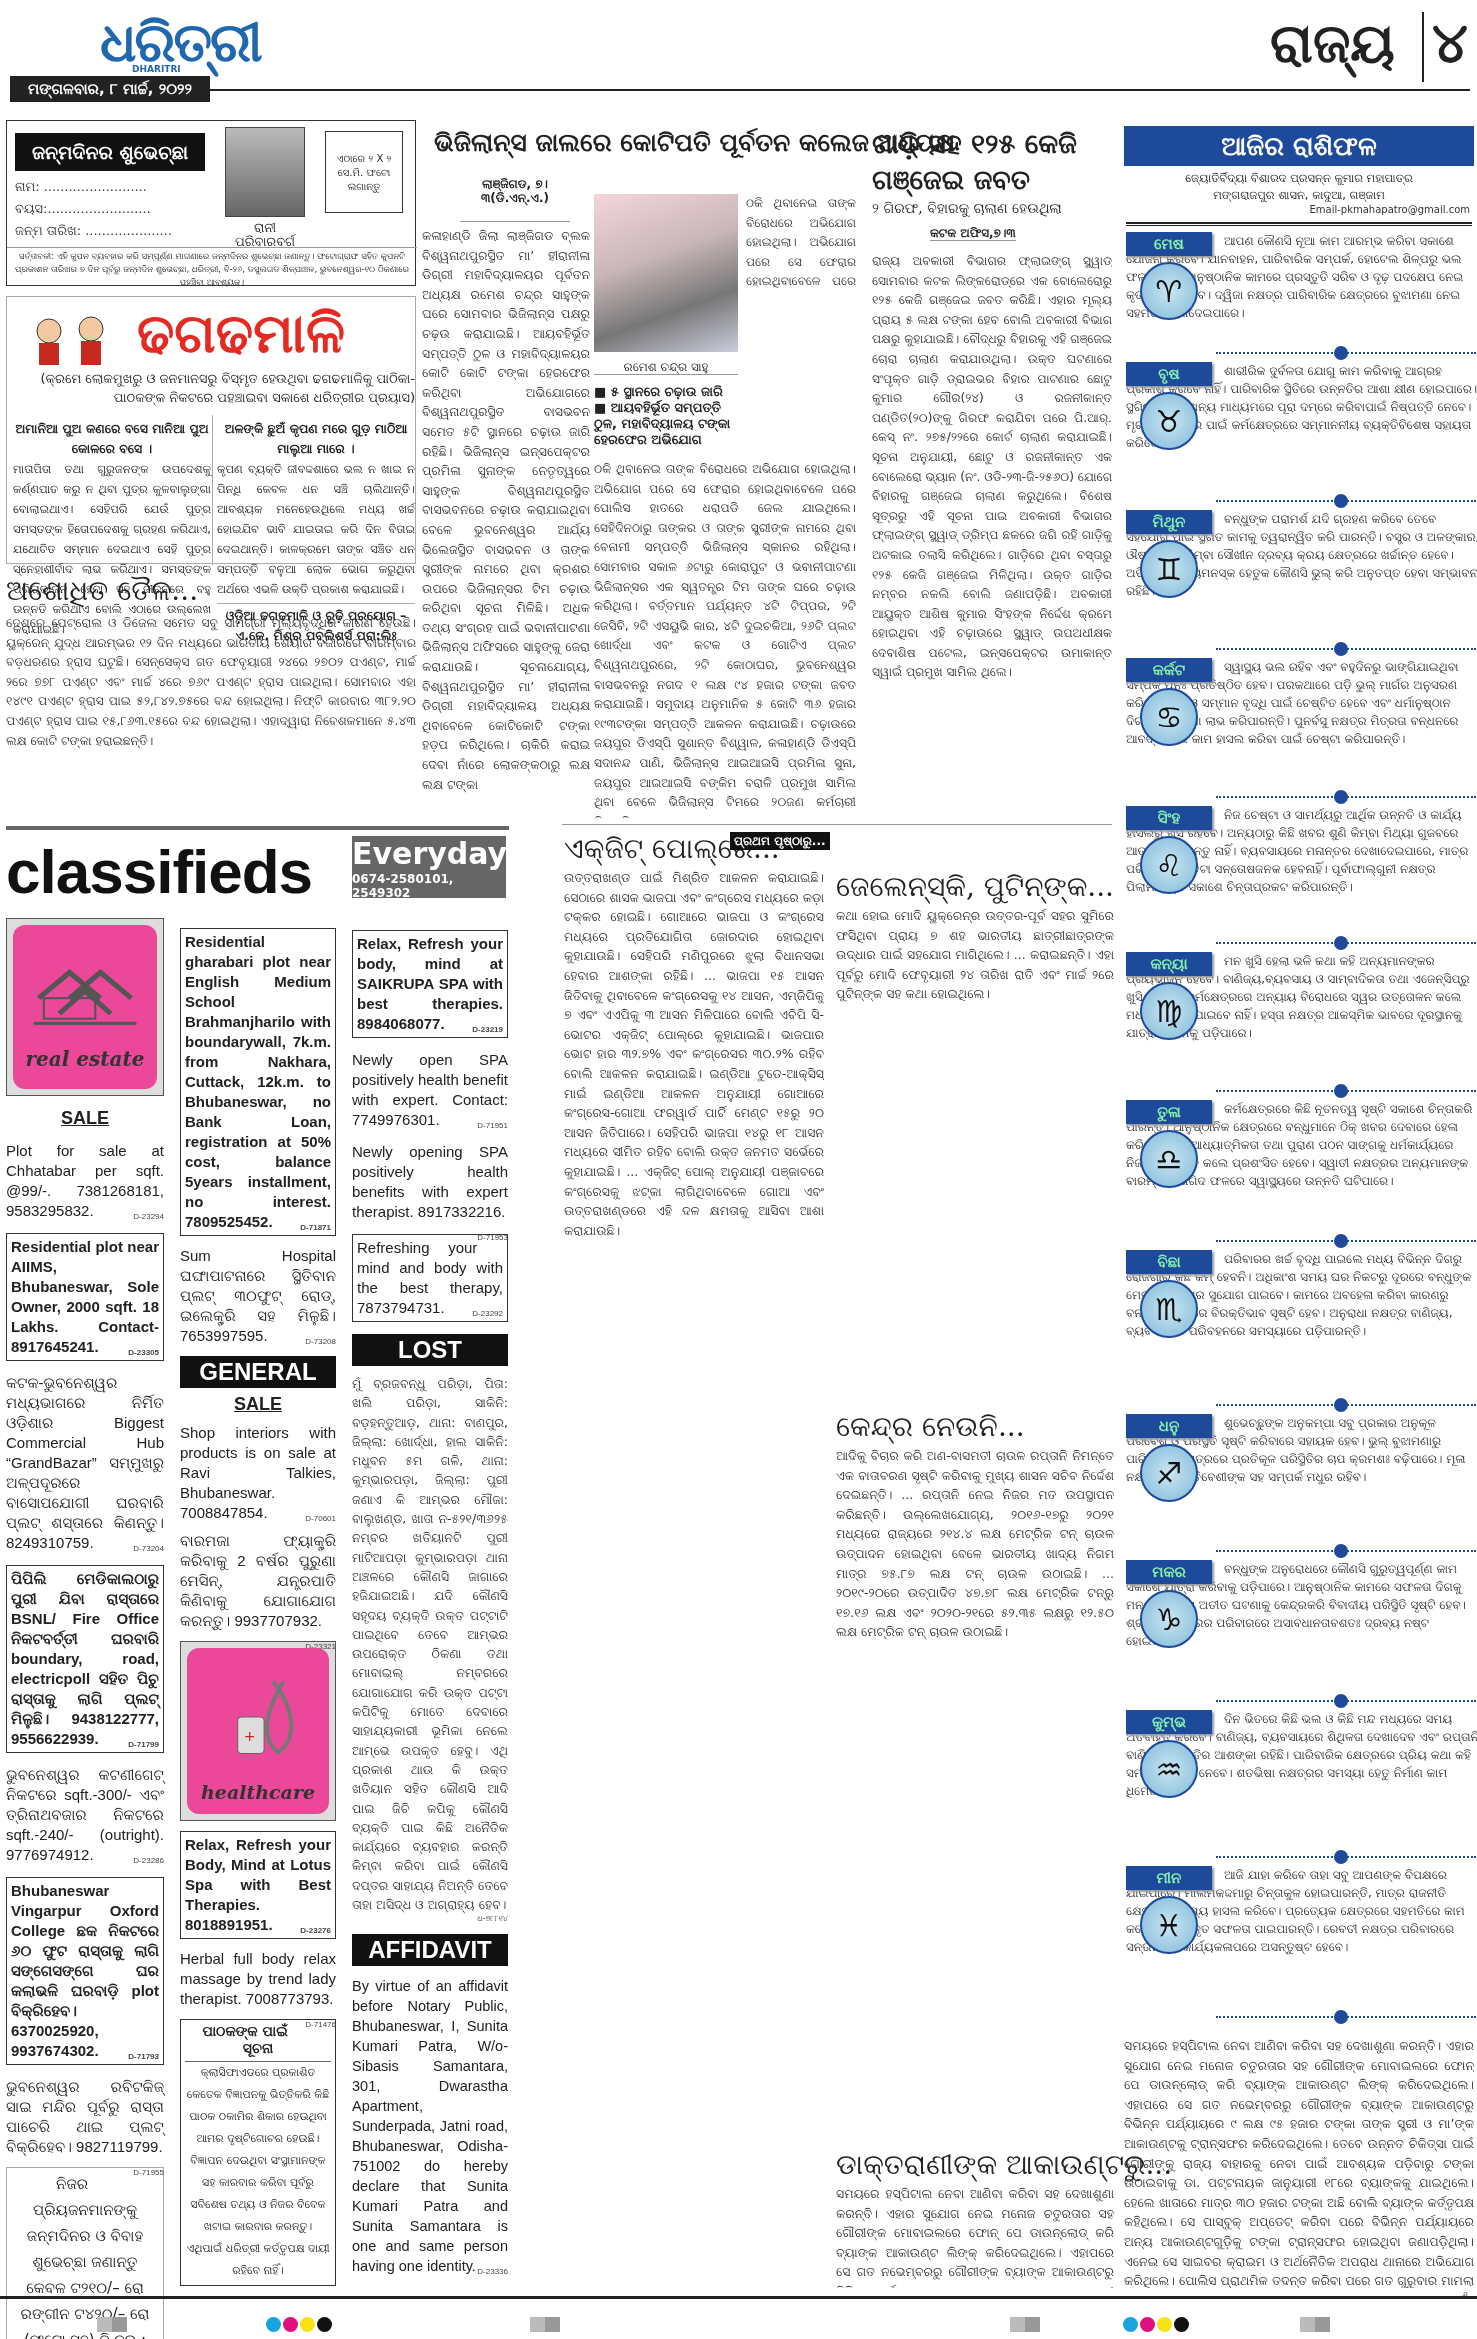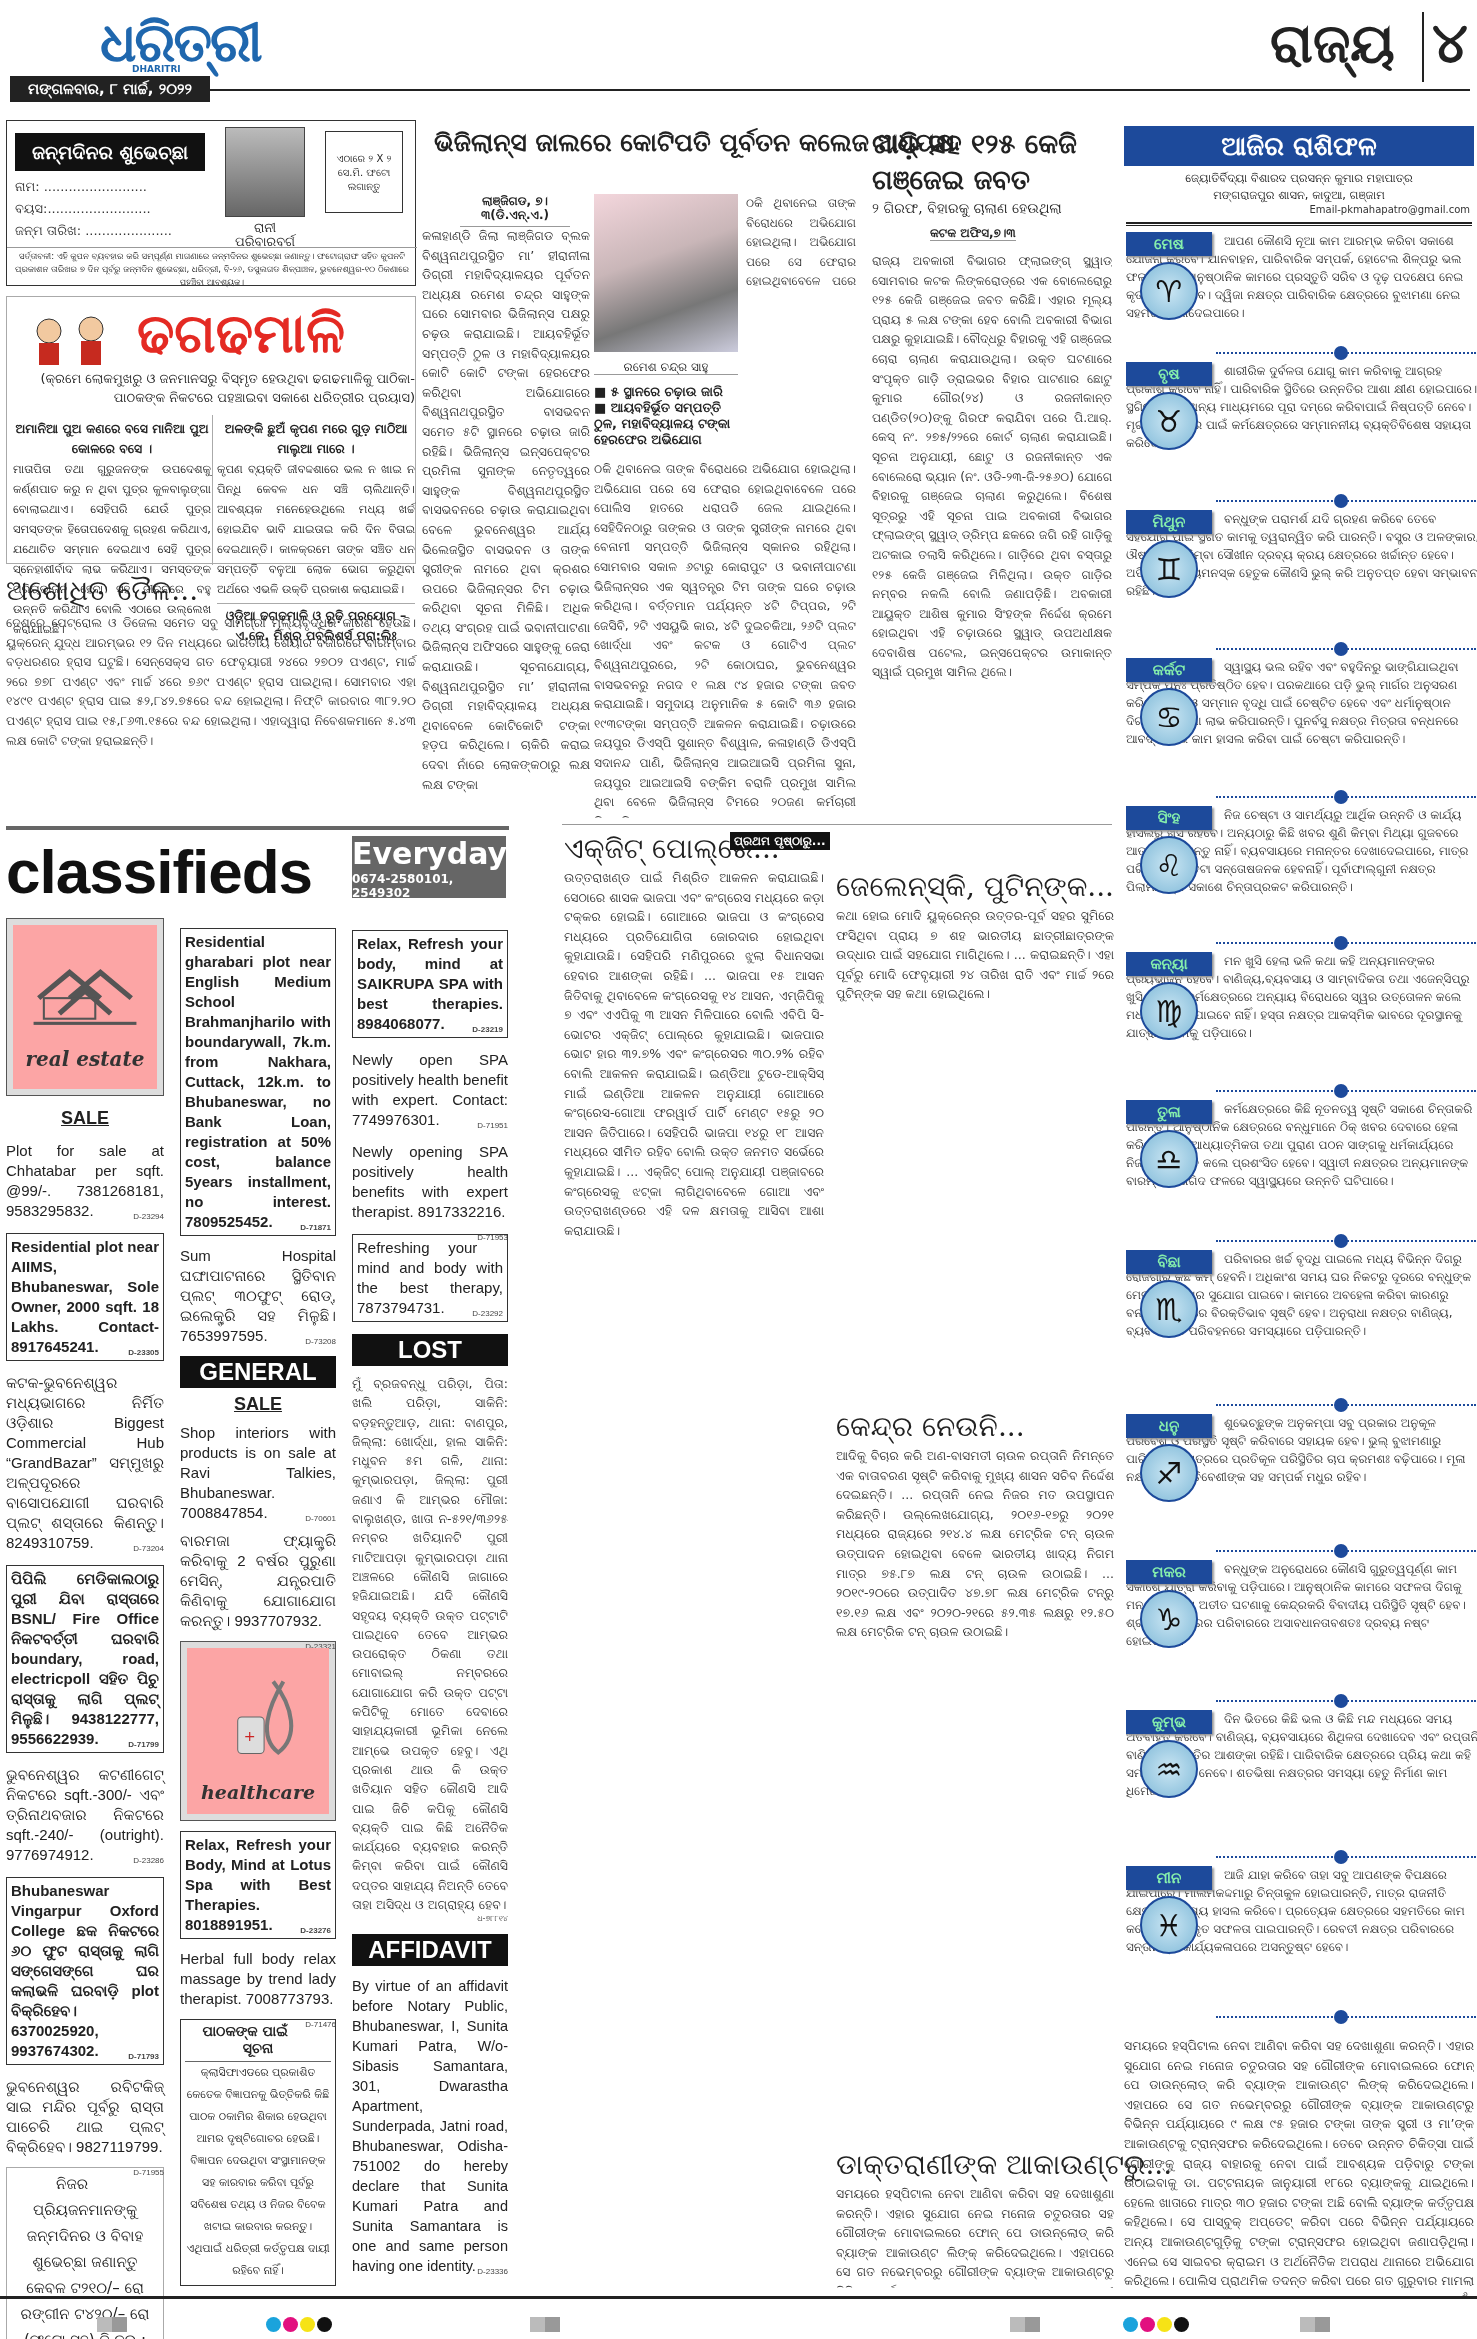--- a/index.html
+++ b/index.html
@@ -35,21 +35,21 @@
 .cls-ed .e1{font-size:30px;font-weight:bold;line-height:36px}
 .cls-ed .e2{font-size:12px;font-weight:bold}
 .ad{font-family:"Liberation Sans",sans-serif;font-size:15px;line-height:20px;text-align:justify;color:#222}
 .adb{font-weight:bold}
 .adbox{border:1.5px solid #333;padding:3px 4px}
 .code{font-size:8px;color:#444;float:right;margin-top:6px}
 .codel{font-size:8px;color:#444;display:block}
 .sect{background:#111;color:#fff;font-weight:bold;font-size:24px;text-align:center;font-family:"Liberation Sans",sans-serif}
 .sale-h{text-align:center;font-size:18px;font-weight:bold;text-decoration:underline;font-family:"Liberation Sans",sans-serif}
 .img-re{border:1.5px solid #555;background:#ddd}
-.img-re .inner{margin:6px;height:calc(100% - 12px);background:#fca5a5;border-radius:0;position:relative}
+.img-re .inner{margin:6px;height:calc(100% - 12px);background:#ec4899;border-radius:12px;position:relative}
 .vig-photo{left:594px;top:194px;width:144px;height:158px;background:linear-gradient(160deg,#f3d6dc,#c9b6b8 40%,#777 70%,#ccd)}
 .bullet{font-weight:bold;font-size:13px}
 .rashi-title{left:1124px;top:126px;width:350px;height:40px;background:#1d4a9b;color:#fff;font-size:26px;text-align:center;line-height:40px;font-weight:bold}
 .rashi-by{left:1124px;top:170px;width:350px;text-align:center;font-size:11.5px;line-height:17px}
 .rashi-email{left:1124px;top:204px;width:346px;text-align:right;font-size:10px;color:#333}
 .rashi-rule{left:1126px;top:222px;width:346px;height:4px;border-top:2px solid #222;border-bottom:1px solid #222}
 .sign{left:1126px;width:354px}
 .sign-label{position:absolute;left:0;top:0;width:86px;height:24px;background:#1d4a9b;color:#86efac;font-weight:bold;font-size:15px;text-align:center;line-height:24px;box-shadow:2px 2px 2px #999}
 .sign-icon{position:absolute;left:14px;top:30px;width:58px;height:58px;border-radius:50%;background:radial-gradient(#cbe6f3,#7fb9d8);border:2px solid #1d4a9b;display:flex;align-items:center;justify-content:center;font-size:30px;color:#111}
 .sign-text{font-size:12px;line-height:18px;color:#333;text-indent:98px}
@@ -105,21 +105,21 @@
     <div class="dh-h">ଅଳଙ୍କି ଛୁଅଁ କୃପଣ ମରେ ଗୁଡ଼ ମାଠିଆ ମାଲୁଆ ମାରେ ।</div>
     <div>କୃପଣ ବ୍ୟକ୍ତି ଜୀବଦ୍ଦଶାରେ ଭଲ ନ ଖାଇ ନ ପିନ୍ଧି କେବଳ ଧନ ସଞ୍ଚି ଚାଲିଥାନ୍ତି। ଆବଶ୍ୟକ ମନେହେଉଥିଲେ ମଧ୍ୟ ଖର୍ଚ୍ଚ ହୋଇଯିବ ଭାବି ଯାଇତାଇ କରି ଦିନ ବିତାଇ ଦେଇଥାନ୍ତି। କାଳକ୍ରମେ ତାଙ୍କ ସଞ୍ଚିତ ଧନ ସମ୍ପତ୍ତି ବଳୁଆ ଲୋକ ଭୋଗ କରୁଥିବା ଅର୍ଥରେ ଏଭଳି ଉକ୍ତି ପ୍ରକାଶ କରାଯାଇଛି।</div>
     <div class="dh-h" style="border-top:1px solid #aaa;margin-top:4px;padding-top:2px">ଓଡ଼ିଆ ଢଗଢମାଳି ଓ ରୂଢ଼ି ପ୍ରୟୋଗ – ଏ.କେ. ମିଶ୍ର ପବ୍ଲିଶର୍ସ ପ୍ରା:ଲିଃ</div>
   </div>
 </div>
 
 <div class="abs crude-h">ଅଶୋଧିତ ତୈଳ...</div>
 <div class="abs crude-b odia" style="font-size:12.3px">ଦେଶରେ ପେଟ୍ରୋଲ ଓ ଡିଜେଲ ସମେତ ସବୁ ସାମଗ୍ରୀ ମୂଲ୍ୟବୃଦ୍ଧିର କାରଣ ହେଉଛି। ୟୁକ୍ରେନ୍ ଯୁଦ୍ଧ ଆରମ୍ଭର ୧୨ ଦିନ ମଧ୍ୟରେ ଭାରତୀୟ ଶେୟାର ବଜାରରେ ବାରମ୍ବାର ବଡ଼ଧରଣର ହ୍ରାସ ଘଟୁଛି। ସେନ୍‌ସେକ୍ସ ଗତ ଫେବୃୟାରୀ ୨୪ରେ ୨୭୦୨ ପଏଣ୍ଟ, ମାର୍ଚ୍ଚ ୨ରେ ୭୭୮ ପଏଣ୍ଟ ଏବଂ ମାର୍ଚ୍ଚ ୪ରେ ୭୬୯ ପଏଣ୍ଟ ହ୍ରାସ ପାଇଥିଲା। ସୋମବାର ଏହା ୧୪୯୧ ପଏଣ୍ଟ ହ୍ରାସ ପାଇ ୫୨,୮୪୨.୭୫ରେ ବନ୍ଦ ହୋଇଥିଲା। ନିଫ୍ଟି କାରବାର ୩୮୨.୨୦ ପଏଣ୍ଟ ହ୍ରାସ ପାଇ ୧୫,୮୬୩.୧୫ରେ ବନ୍ଦ ହୋଇଥିଲା। ଏହାଦ୍ୱାରା ନିବେଶକମାନେ ୫.୪୩ ଲକ୍ଷ କୋଟି ଟଙ୍କା ହରାଇଛନ୍ତି।</div>
 
 <div class="abs hl" style="left:434px;top:128px;font-size:25px">ଭିଜିଲାନ୍ସ ଜାଲରେ କୋଟିପତି ପୂର୍ବତନ କଲେଜ ଅଧ୍ୟକ୍ଷ</div>
-<div class="abs" style="left:460px;top:194px;width:110px;text-align:center;font-size:12px;font-weight:bold;border-bottom:1px solid #999;padding-bottom:4px">ଲାଞ୍ଜିଗଡ, ୭।୩(ଡି.ଏନ୍.ଏ.)</div>
+<div class="abs" style="left:460px;top:177px;width:110px;text-align:center;font-size:12px;font-weight:bold;border-bottom:1px solid #999;padding-bottom:16px">ଲାଞ୍ଜିଗଡ, ୭।୩(ଡି.ଏନ୍.ଏ.)</div>
 <div class="abs odia" style="left:422px;top:226px;width:168px;height:600px;overflow:hidden">କଳାହାଣ୍ଡି ଜିଲା ଲାଞ୍ଜିଗଡ ବ୍ଲକ ବିଶ୍ୱନାଥପୁରସ୍ଥିତ ମା’ ହୀରାନୀଳା ଡିଗ୍ରୀ ମହାବିଦ୍ୟାଳୟର ପୂର୍ବତନ ଅଧ୍ୟକ୍ଷ ରମେଶ ଚନ୍ଦ୍ର ସାହୁଙ୍କ ଘରେ ସୋମବାର ଭିଜିଲାନ୍ସ ପକ୍ଷରୁ ଚଢ଼ଉ କରାଯାଇଛି। ଆୟବହିର୍ଭୂତ ସମ୍ପତ୍ତି ଠୁଳ ଓ ମହାବିଦ୍ୟାଳୟର କୋଟି କୋଟି ଟଙ୍କା ହେରଫେର କରିଥିବା ଅଭିଯୋଗରେ ବିଶ୍ୱନାଥପୁରସ୍ଥିତ ବାସଭବନ ସମେତ ୫ଟି ସ୍ଥାନରେ ଚଢ଼ାଉ ଜାରି ରହିଛି। ଭିଜିଲାନ୍ସ ଇନ୍ସପେକ୍ଟର ପ୍ରମିଳା ସୁନାଙ୍କ ନେତୃତ୍ୱରେ ସାହୁଙ୍କ ବିଶ୍ୱନାଥପୁରସ୍ଥିତ ବାସଭବନରେ ଚଢ଼ାଉ କରାଯାଇଥିବା ବେଳେ ଭୁବନେଶ୍ୱର ଆର୍ଯ୍ୟ ଭିଲେଜସ୍ଥିତ ବାସଭବନ ଓ ତାଙ୍କ ସ୍ତ୍ରୀଙ୍କ ନାମରେ ଥିବା କ୍ରଶର ଉପରେ ଭିଜିଲାନ୍ସର ଟିମ ଚଢ଼ାଉ କରିଥିବା ସୂଚନା ମିଳିଛି। ଅଧିକ ତଥ୍ୟ ସଂଗ୍ରହ ପାଇଁ ଭବାନୀପାଟଣା ଭିଜିଲାନ୍ସ ଅଫିସରେ ସାହୁଙ୍କୁ ଜେରା କରାଯାଉଛି। ସୂଚନାଯୋଗ୍ୟ, ବିଶ୍ୱନାଥପୁରସ୍ଥିତ ମା’ ହୀରାନୀଳା ଡିଗ୍ରୀ ମହାବିଦ୍ୟାଳୟ ଅଧ୍ୟକ୍ଷ ଥିବାବେଳେ କୋଟିକୋଟି ଟଙ୍କା ହଡ଼ପ କରିଥିଲେ। ଚାକିରି କରାଇ ଦେବା ନାଁରେ ଲୋକଙ୍କଠାରୁ ଲକ୍ଷ ଲକ୍ଷ ଟଙ୍କା</div>
 <div class="abs vig-photo"></div>
 <div class="abs" style="left:594px;top:360px;width:144px;text-align:center;font-size:12px;border-bottom:1px solid #999">ରମେଶ ଚନ୍ଦ୍ର ସାହୁ</div>
 <div class="abs" style="left:594px;top:384px;width:150px">
   <div class="bullet">■ <span>୫ ସ୍ଥାନରେ ଚଢ଼ାଉ ଜାରି</span></div>
   <div class="bullet">■ <span>ଆୟବହିର୍ଭୂତ ସମ୍ପତ୍ତି ଠୁଳ, ମହାବିଦ୍ୟାଳୟ ଟଙ୍କା ହେରଫେର ଅଭିଯୋଗ</span></div>
 </div>
 <div class="abs odia" style="left:746px;top:194px;width:110px;height:96px;overflow:hidden;font-size:12px">ଠକି ଥିବାନେଇ ତାଙ୍କ ବିରୋଧରେ ଅଭିଯୋଗ ହୋଇଥିଲା। ଅଭିଯୋଗ ପରେ ସେ ଫେରାର ହୋଇଥିବାବେଳେ ପରେ ପୋଲିସ ହାତରେ ଧରାପଡି ଜେଲ ଯାଇଥିଲେ। ସେହିଦିନଠାରୁ ତାଙ୍କର ଓ ତାଙ୍କ ସ୍ତ୍ରୀଙ୍କ ନାମରେ ଥିବା ବେନାମୀ ସମ୍ପତ୍ତି ଭିଜିଲାନ୍ସ ସ୍କାନର ରହିଥିଲା। ସୋମବାର ସକାଳ ୬ଟାରୁ କୋରାପୁଟ ଓ ଭବାନୀପାଟଣା ଭିଜିଲାନ୍ସର ଏକ ସ୍ୱତନ୍ତ୍ର ଟିମ ତାଙ୍କ ଘରେ ଚଢ଼ାଉ କରିଥିଲା। ବର୍ତ୍ତମାନ ପର୍ଯ୍ୟନ୍ତ ୪ଟି ଟିପ୍ପର, ୨ଟି ଜେସିବି, ୨ଟି ଏସୟୁଭି କାର, ୪ଟି ଦୁଇଚକିଆ, ୨୬ଟି ପ୍ଲଟ ଖୋର୍ଦ୍ଧା ଏବଂ କଟକ ଓ ଗୋଟିଏ ପ୍ଲଟ ବିଶ୍ୱନାଥପୁରରେ, ୨ଟି କୋଠାଘର, ଭୁବନେଶ୍ୱର ବାସଭବନରୁ ନଗଦ ୧ ଲକ୍ଷ ୯୪ ହଜାର ଟଙ୍କା ଜବତ କରାଯାଇଛି। ସମୁଦାୟ ଅନୁମାନିକ ୫ କୋଟି ୩୬ ହଜାର ୧୯୩ଟଙ୍କା ସମ୍ପତ୍ତି ଆକଳନ କରାଯାଇଛି। ଚଢ଼ାଉରେ ଜୟପୁର ଡିଏସ୍‌ପି ସୁଶାନ୍ତ ବିଶ୍ୱାଳ, କଳାହାଣ୍ଡି ଡିଏସ୍‌ପି ସଦାନନ୍ଦ ପାଣି, ଭିଜିଲାନ୍ସ ଆଇଆଇସି ପ୍ରମିଳା ସୁନା, ଜୟପୁର ଆଇଆଇସି ବଙ୍କିମ ବରାଳି ପ୍ରମୁଖ ସାମିଲ ଥିବା ବେଳେ ଭିଜିଲାନ୍ସ ଟିମରେ ୨୦ଜଣ କର୍ମଚାରୀ ନିୟୋଜିତ ଥିଲେ।</div>
 
 <div class="abs odia" style="left:594px;top:460px;width:262px;height:358px;overflow:hidden;font-size:12.2px">ଠକି ଥିବାନେଇ ତାଙ୍କ ବିରୋଧରେ ଅଭିଯୋଗ ହୋଇଥିଲା। ଅଭିଯୋଗ ପରେ ସେ ଫେରାର ହୋଇଥିବାବେଳେ ପରେ ପୋଲିସ ହାତରେ ଧରାପଡି ଜେଲ ଯାଇଥିଲେ। ସେହିଦିନଠାରୁ ତାଙ୍କର ଓ ତାଙ୍କ ସ୍ତ୍ରୀଙ୍କ ନାମରେ ଥିବା ବେନାମୀ ସମ୍ପତ୍ତି ଭିଜିଲାନ୍ସ ସ୍କାନର ରହିଥିଲା। ସୋମବାର ସକାଳ ୬ଟାରୁ କୋରାପୁଟ ଓ ଭବାନୀପାଟଣା ଭିଜିଲାନ୍ସର ଏକ ସ୍ୱତନ୍ତ୍ର ଟିମ ତାଙ୍କ ଘରେ ଚଢ଼ାଉ କରିଥିଲା। ବର୍ତ୍ତମାନ ପର୍ଯ୍ୟନ୍ତ ୪ଟି ଟିପ୍ପର, ୨ଟି ଜେସିବି, ୨ଟି ଏସୟୁଭି କାର, ୪ଟି ଦୁଇଚକିଆ, ୨୬ଟି ପ୍ଲଟ ଖୋର୍ଦ୍ଧା ଏବଂ କଟକ ଓ ଗୋଟିଏ ପ୍ଲଟ ବିଶ୍ୱନାଥପୁରରେ, ୨ଟି କୋଠାଘର, ଭୁବନେଶ୍ୱର ବାସଭବନରୁ ନଗଦ ୧ ଲକ୍ଷ ୯୪ ହଜାର ଟଙ୍କା ଜବତ କରାଯାଇଛି। ସମୁଦାୟ ଅନୁମାନିକ ୫ କୋଟି ୩୬ ହଜାର ୧୯୩ଟଙ୍କା ସମ୍ପତ୍ତି ଆକଳନ କରାଯାଇଛି। ଚଢ଼ାଉରେ ଜୟପୁର ଡିଏସ୍‌ପି ସୁଶାନ୍ତ ବିଶ୍ୱାଳ, କଳାହାଣ୍ଡି ଡିଏସ୍‌ପି ସଦାନନ୍ଦ ପାଣି, ଭିଜିଲାନ୍ସ ଆଇଆଇସି ପ୍ରମିଳା ସୁନା, ଜୟପୁର ଆଇଆଇସି ବଙ୍କିମ ବରାଳି ପ୍ରମୁଖ ସାମିଲ ଥିବା ବେଳେ ଭିଜିଲାନ୍ସ ଟିମରେ ୨୦ଜଣ କର୍ମଚାରୀ ନିୟୋଜିତ ଥିଲେ।</div>

